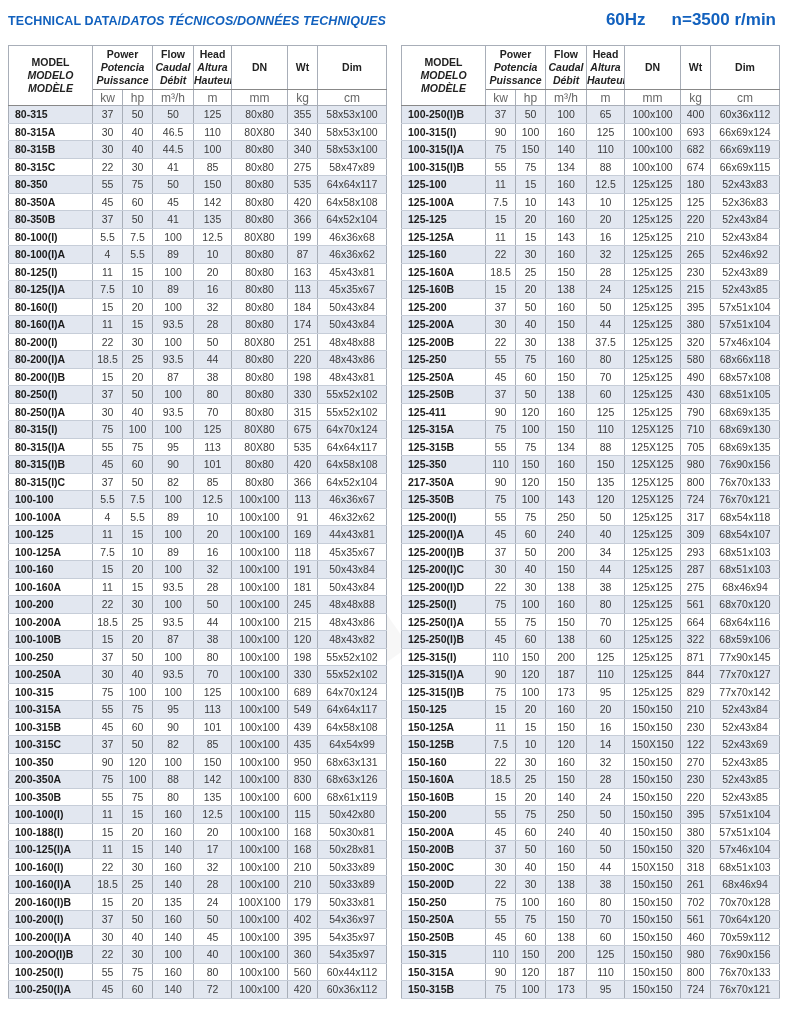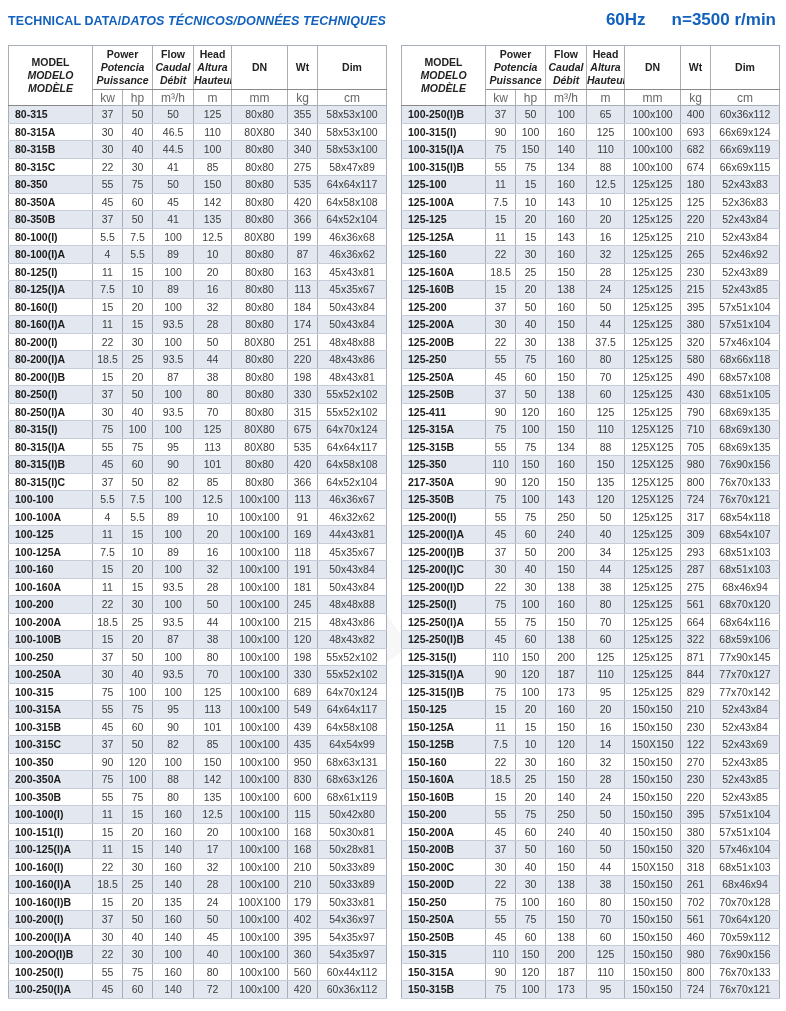--- a/index.html
+++ b/index.html
@@ -512,21 +512,21 @@
             <td class="model">100-100(I)</td>
             <td>11</td>
             <td>15</td>
             <td>160</td>
             <td>12.5</td>
             <td>100x100</td>
             <td>115</td>
             <td>50x42x80</td>
           </tr>
           <tr>
-            <td class="model">100-151(I)</td>
+            <td class="model">100-188(I)</td>
             <td>15</td>
             <td>20</td>
             <td>160</td>
             <td>20</td>
             <td>100x100</td>
             <td>168</td>
             <td>50x30x81</td>
           </tr>
           <tr>
             <td class="model">100-125(I)A</td>
@@ -552,21 +552,21 @@
             <td class="model">100-160(I)A</td>
             <td>18.5</td>
             <td>25</td>
             <td>140</td>
             <td>28</td>
             <td>100x100</td>
             <td>210</td>
             <td>50x33x89</td>
           </tr>
           <tr>
-            <td class="model">100-160(I)B</td>
+            <td class="model">200-160(I)B</td>
             <td>15</td>
             <td>20</td>
             <td>135</td>
             <td>24</td>
             <td>100X100</td>
             <td>179</td>
             <td>50x33x81</td>
           </tr>
           <tr>
             <td class="model">100-200(I)</td>

